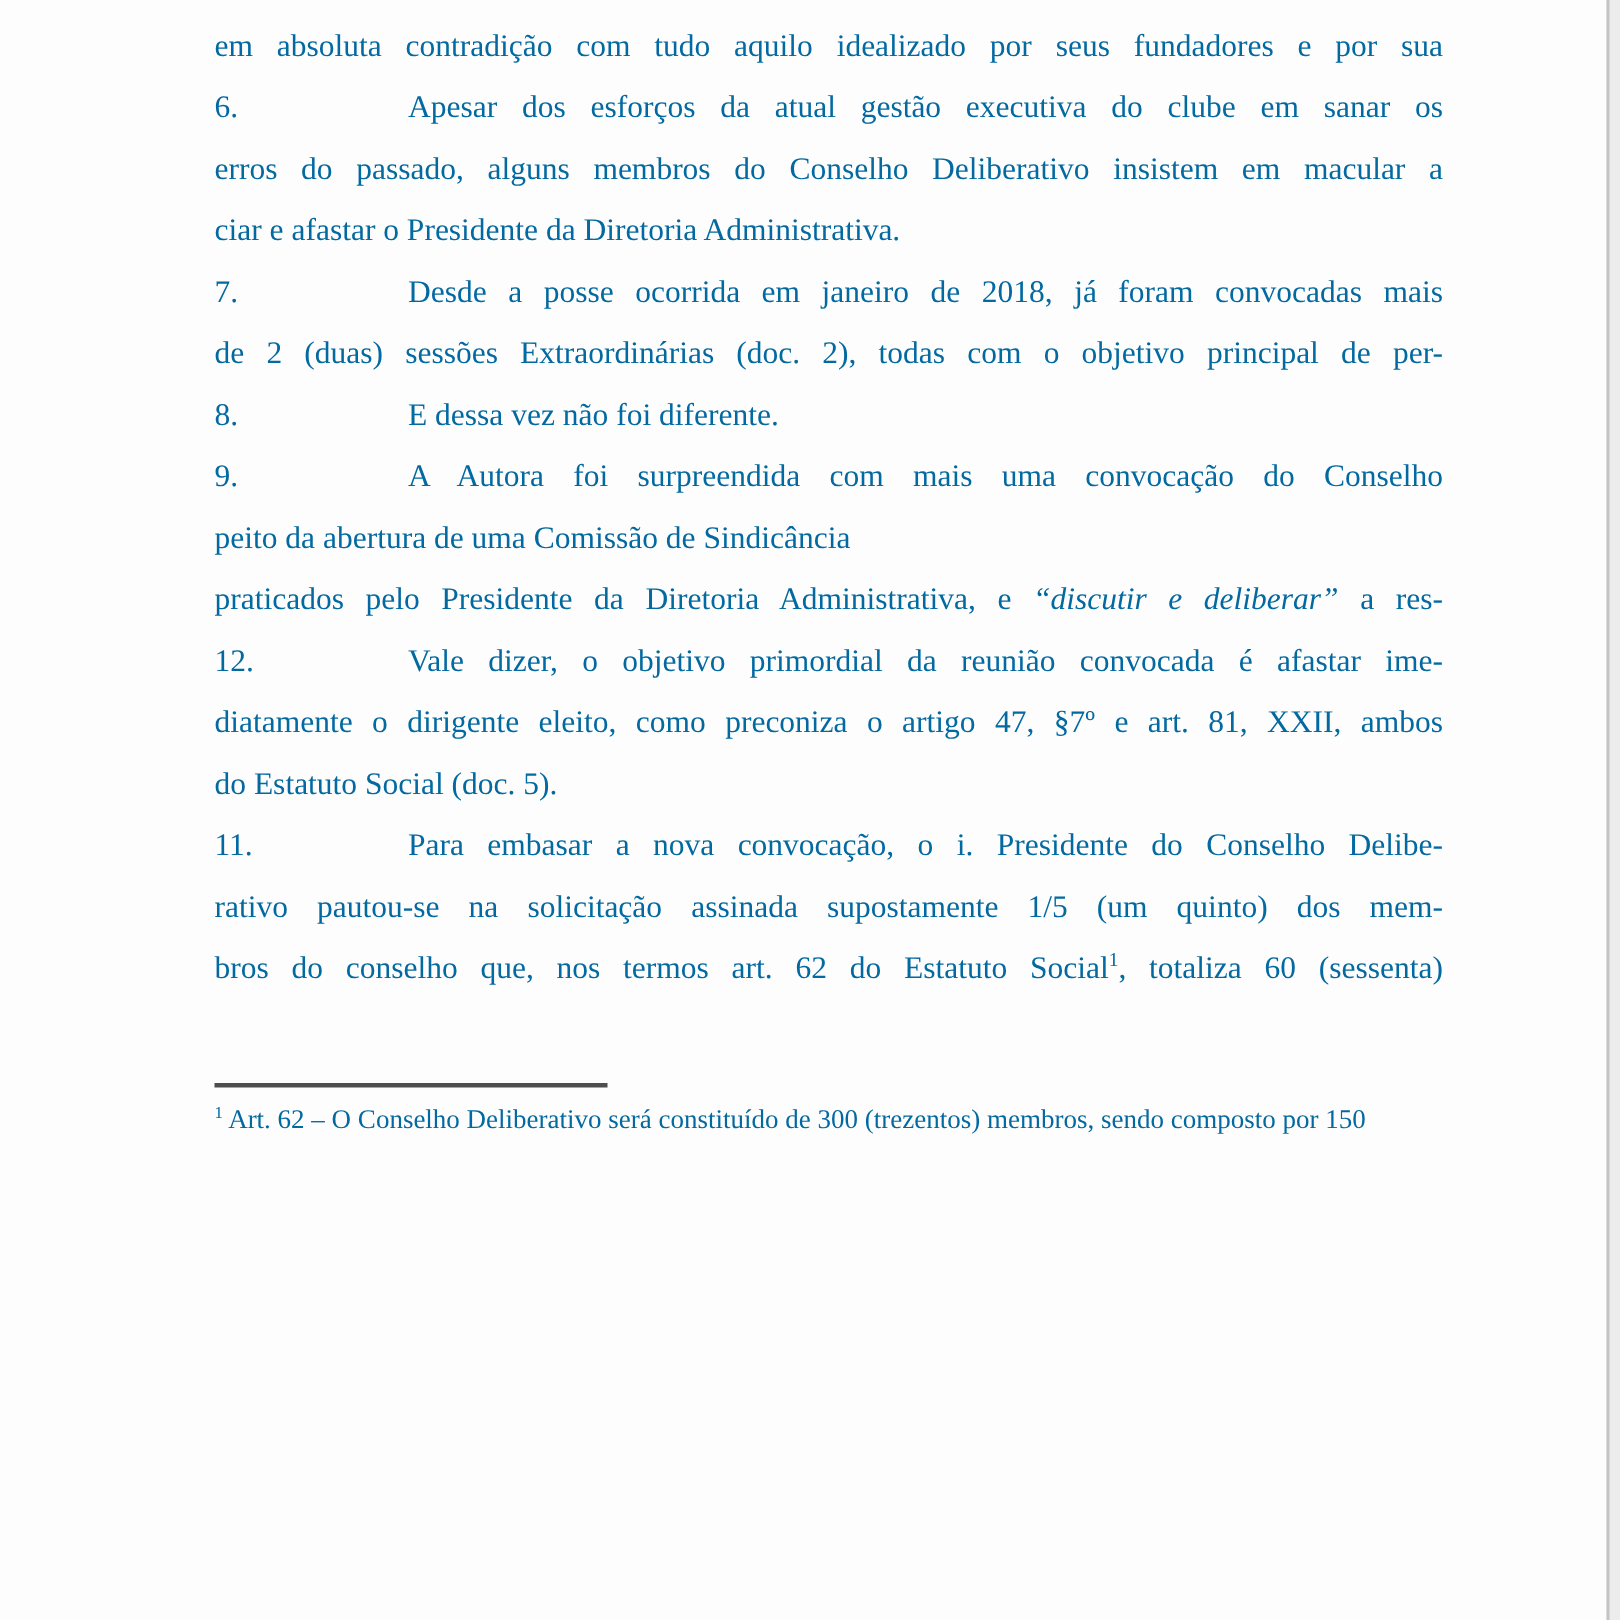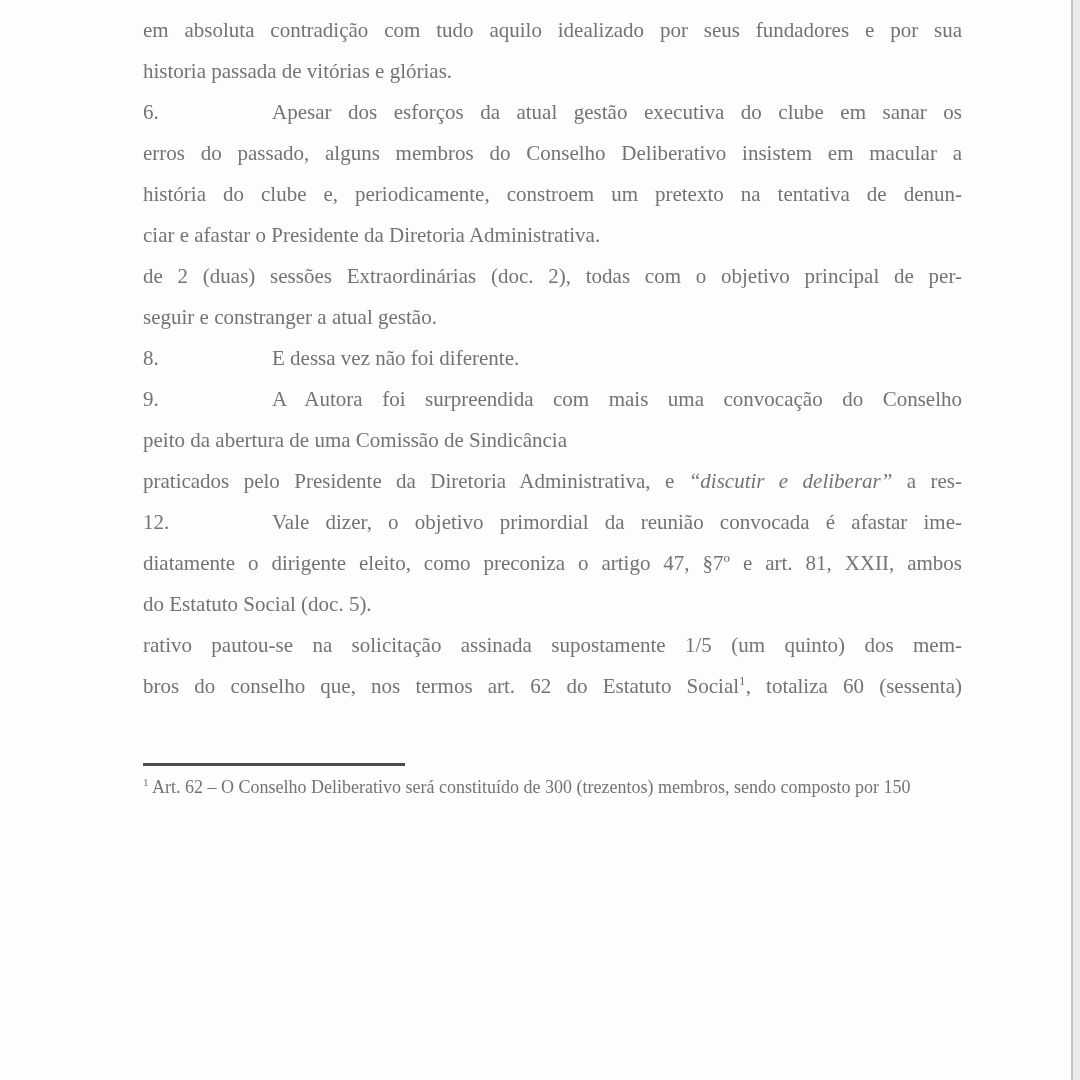--- a/index.html
+++ b/index.html
@@ -10,21 +10,21 @@
     overflow: hidden;
     background: #fdfdfd;
   }
   .page {
     position: relative;
     box-sizing: border-box;
     width: 1080px;
     height: 1080px;
     padding: 10px 118px 0 143px;
     background: #fdfdfd;
-    color: #737373;
+    color: #0369a1;
     font-family: "Liberation Serif", "DejaVu Serif", serif;
     font-size: 21px;
     line-height: 41px;
     overflow: hidden;
   }
   .para { margin: 0; }
   .para.numbered { }
   .line {
     text-align: justify;
     text-align-last: justify;
@@ -65,46 +65,45 @@
     border-left: 2px solid #c4c4c4;
   }
 </style>
 </head>
 <body>
 
 <div class="page">
   <div>
       <div class="para">
         <div class="line"><span>em absoluta contradição com tudo aquilo idealizado por seus fundadores e por sua</span></div>
-        <div class="line endline"><span>historia passada de vitórias e glórias.</span></div>
       </div>
       <div class="para numbered">
         <div class="line"><span class="pnum">6.</span><span>Apesar dos esforços da atual gestão executiva do clube em sanar os</span></div>
         <div class="line"><span>erros do passado, alguns membros do Conselho Deliberativo insistem em macular a</span></div>
-        <div class="line"><span>história do clube e, periodicamente, constroem um pretexto na tentativa de denun-</span></div>
         <div class="line endline"><span>ciar e afastar o Presidente da Diretoria Administrativa.</span></div>
       </div>
       <div class="para numbered">
+        <div class="line"><span class="pnum">7.</span><span>Desde a posse ocorrida em janeiro de 2018, já foram convocadas mais</span></div>
         <div class="line"><span>de 2 (duas) sessões Extraordinárias (doc. 2), todas com o objetivo principal de per-</span></div>
-        <div class="line endline"><span>seguir e constranger a atual gestão.</span></div>
       </div>
       <div class="para numbered">
         <div class="line endline"><span class="pnum">8.</span><span>E dessa vez não foi diferente.</span></div>
       </div>
       <div class="para numbered">
         <div class="line"><span class="pnum">9.</span><span>A Autora foi surpreendida com mais uma convocação do Conselho</span></div>
         <div class="line endline"><span>peito da abertura de uma Comissão de Sindicância</span></div>
         <div class="line"><span>praticados pelo Presidente da Diretoria Administrativa, e </span><span class="it">“discutir e deliberar”</span><span> a res-</span></div>
       </div>
       <div class="para numbered">
         <div class="line"><span class="pnum">12.</span><span>Vale dizer, o objetivo primordial da reunião convocada é afastar ime-</span></div>
         <div class="line"><span>diatamente o dirigente eleito, como preconiza o artigo 47, §7º e art. 81, XXII, ambos</span></div>
         <div class="line endline"><span>do Estatuto Social (doc. 5).</span></div>
       </div>
       <div class="para numbered">
+        <div class="line"><span class="pnum">11.</span><span>Para embasar a nova convocação, o i. Presidente do Conselho Delibe-</span></div>
         <div class="line"><span>rativo pautou-se na solicitação assinada supostamente 1/5 (um quinto) dos mem-</span></div>
         <div class="line"><span>bros do conselho que, nos termos art. 62 do Estatuto Social</span><span class="sup">1</span><span>, totaliza 60 (sessenta)</span></div>
       </div>
     </div>
 
   <div class="fnsep"></div>
   <div class="fnline"><span class="sup">1</span><span> Art. 62 – O Conselho Deliberativo será constituído de 300 (trezentos) membros, sendo composto por 150</span></div>
 
   <div class="edge"></div>
 </div>

